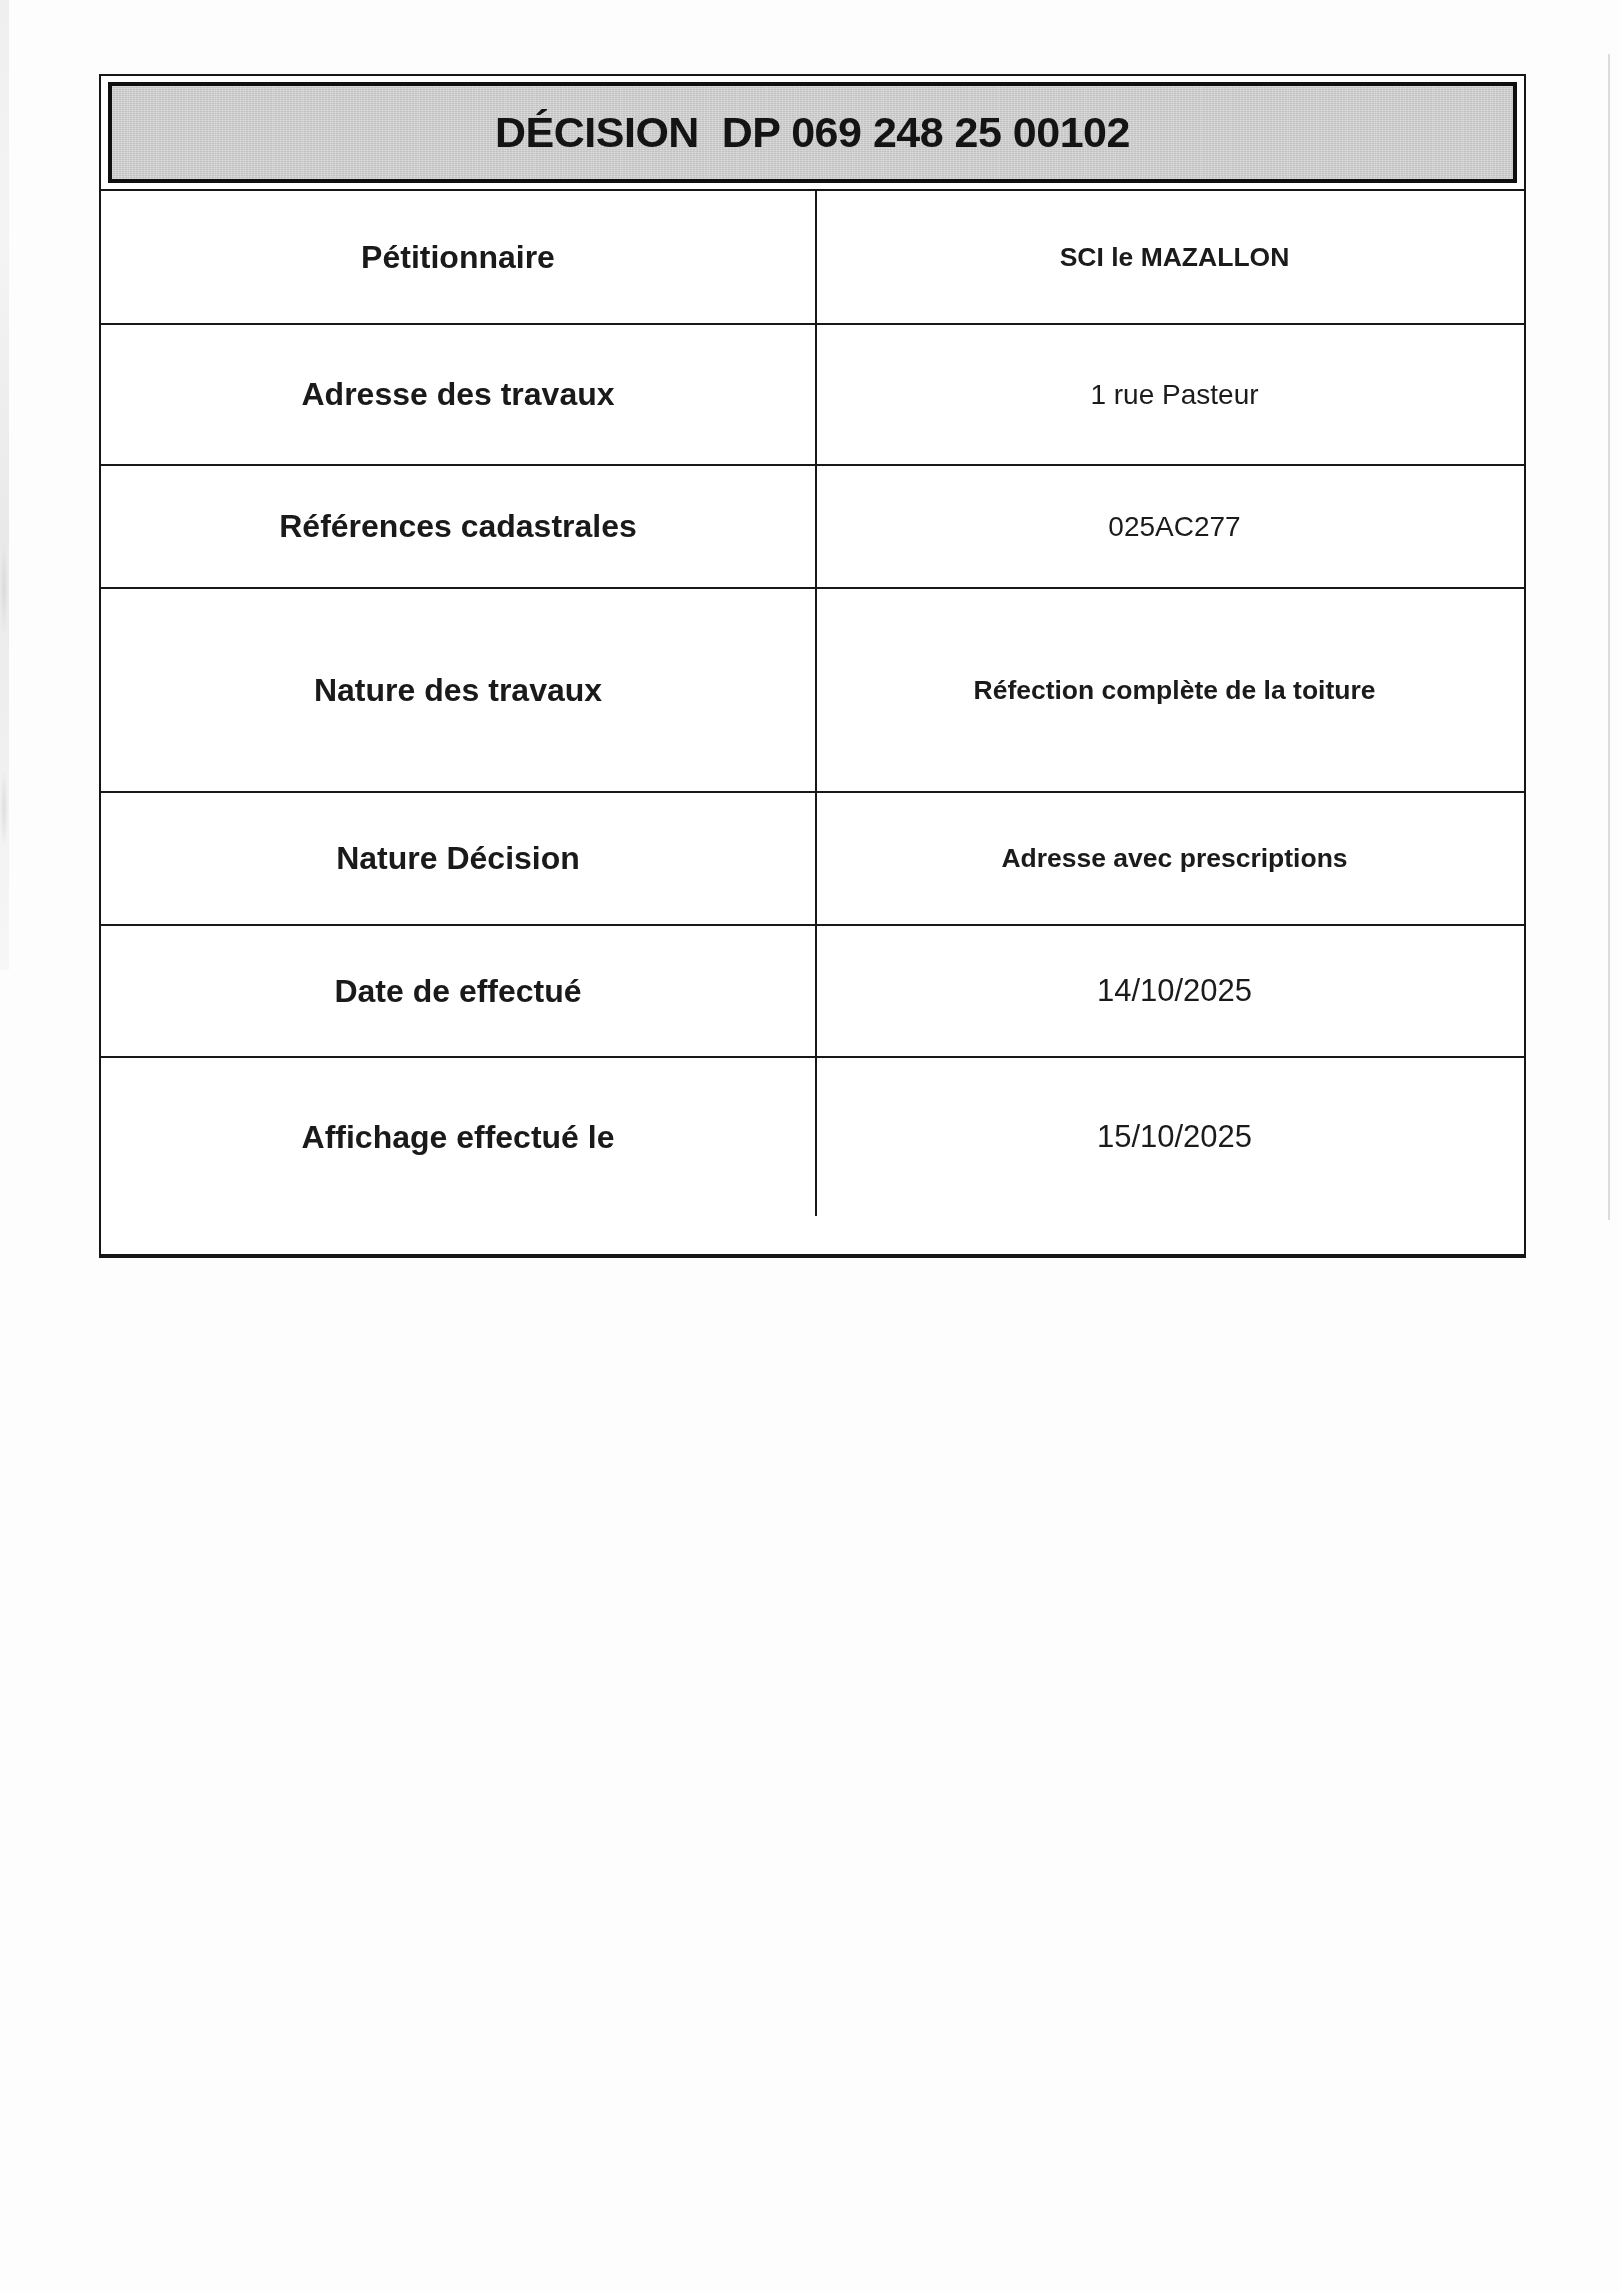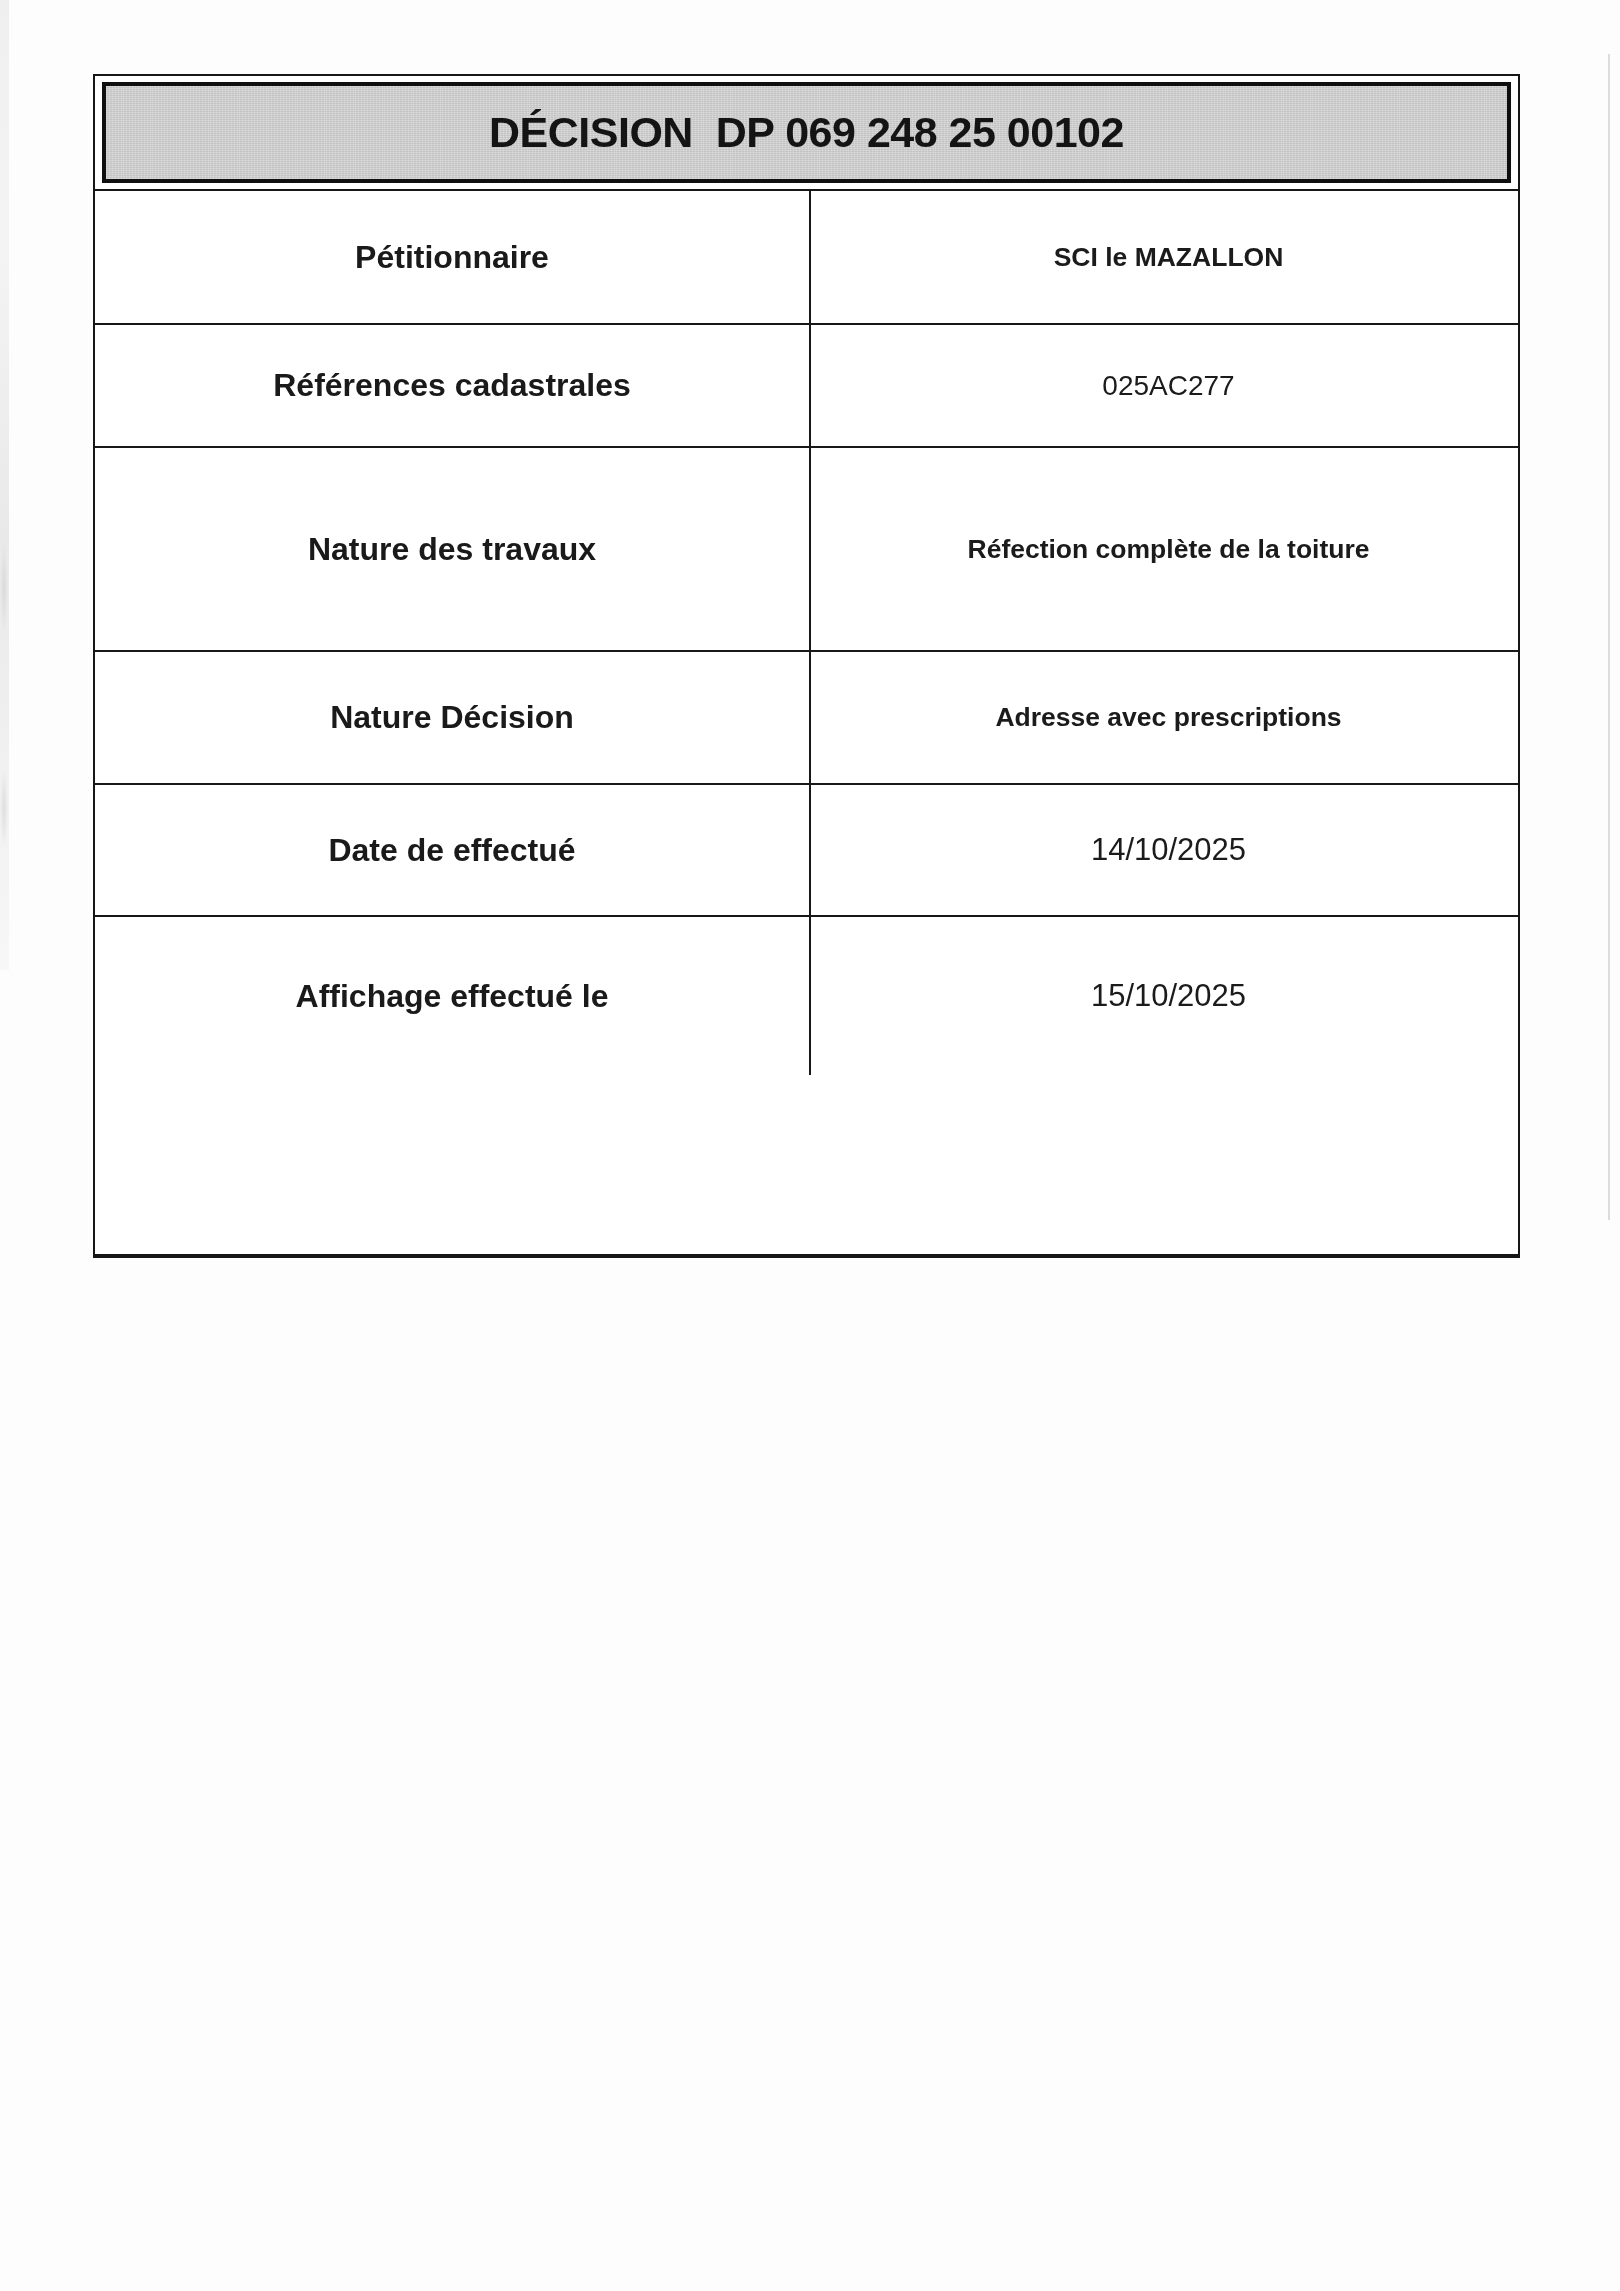--- a/index.html
+++ b/index.html
@@ -25,21 +25,21 @@
     position:absolute; left:0; top:769px; width:7.8px; height:78px;
     background:radial-gradient(ellipse at center,#dedede 0%,rgba(222,222,222,0) 72%);
   }
   .right-line {
     position:absolute; left:1608px; top:54px; width:2px; height:1166px;
     background:#dcdcdc;
   }
 
   
   .doc-table {
-    position:absolute; left:93px; top:74px;
+    position:absolute; left:99px; top:74px;
     width:1427px; height:1184px;
     border:2.9px solid #161616;
     border-bottom-width:4.9px;
     background:#ffffff;
   }
 
   .header-row {
     height:115px;
     padding:5.9px 6.9px;
     border-bottom:2px solid #161616;
@@ -107,20 +107,28 @@
 
     <div class="row r1">
       <div class="cell label">
         <span>Pétitionnaire</span>
       </div>
       <div class="cell value v-b">
         <span>SCI le MAZALLON</span>
       </div>
     </div>
 
+    <div class="row r2">
+      <div class="cell label">
+        <span>Adresse des travaux</span>
+      </div>
+      <div class="cell value v-r">
+        <span>1 rue Pasteur</span>
+      </div>
+    </div>
 
     <div class="row r3">
       <div class="cell label">
         <span>Références cadastrales</span>
       </div>
       <div class="cell value v-r">
         <span>025AC277</span>
       </div>
     </div>
 

